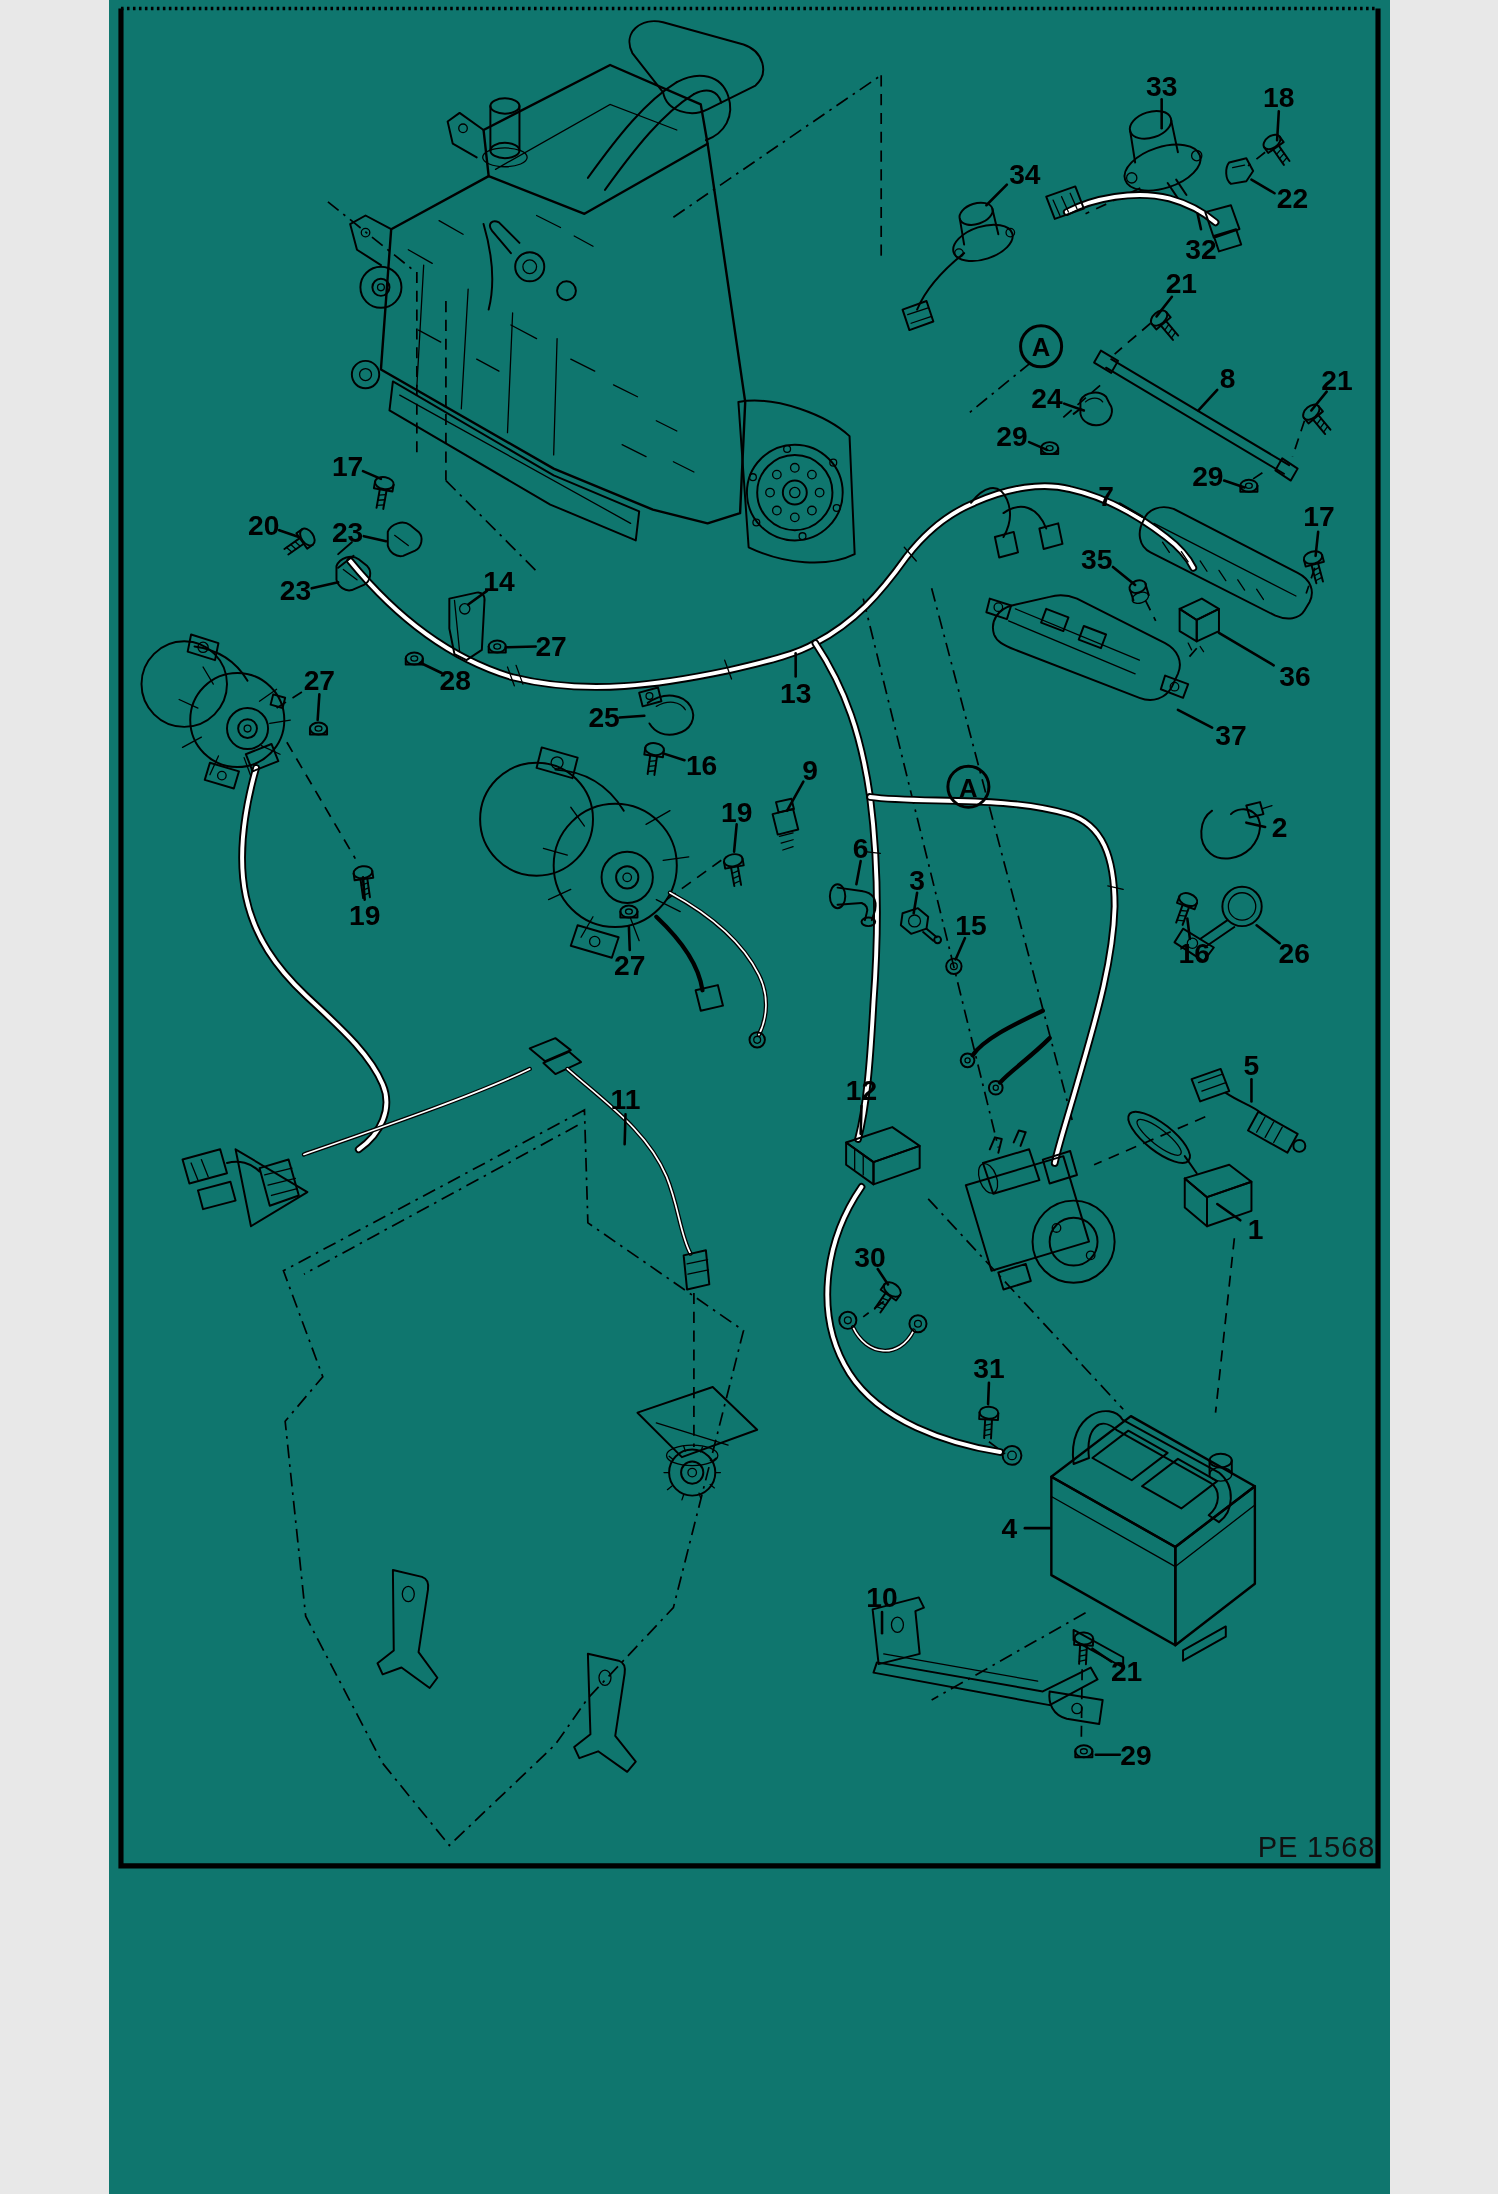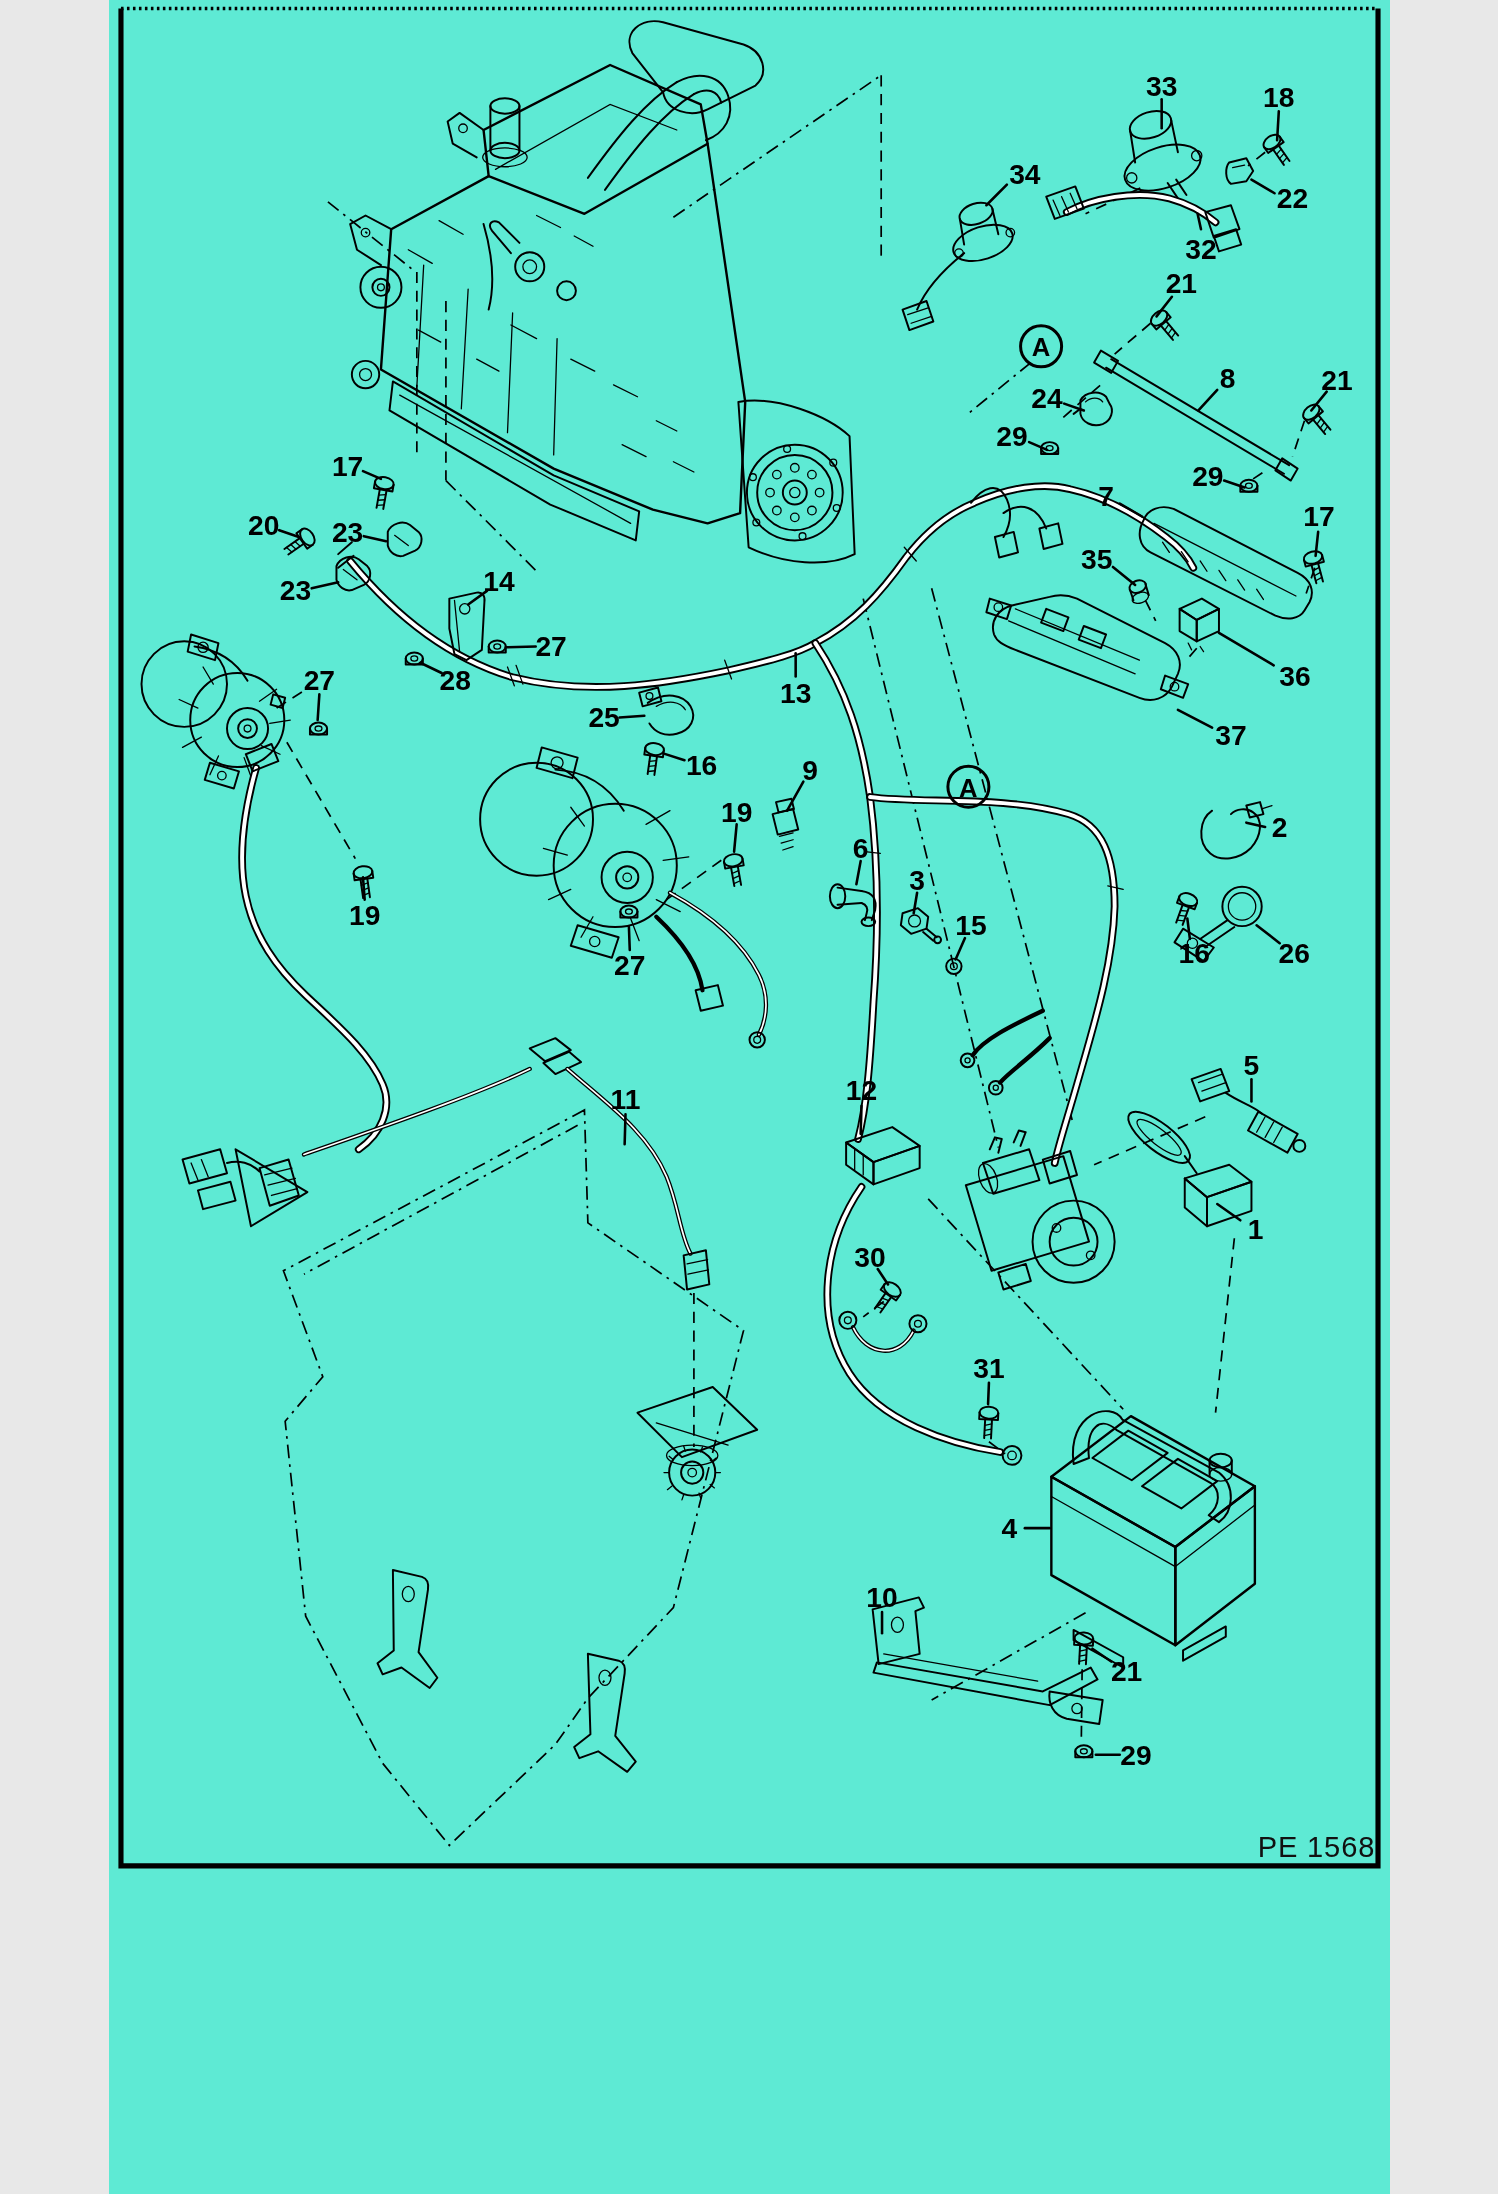--- a/index.html
+++ b/index.html
@@ -1,16 +1,16 @@
 <!DOCTYPE html>
 <html><head>
 <meta charset="utf-8">
 <style>
   html,body{margin:0;padding:0;background:#e8e8e8;}
-  .page{position:relative;width:1281px;height:2194px;background:#5eead4;margin:0 auto;
+  .page{position:relative;width:1281px;height:2194px;background:#0f766e;margin:0 auto;
         font-family:"Liberation Sans", sans-serif;}
   svg{position:absolute;inset:0;}
   .ln{stroke:#000;fill:none;stroke-width:2.3;stroke-linecap:round;stroke-linejoin:round;}
   .ln2{stroke:#000;fill:none;stroke-width:2.8;stroke-linecap:round;stroke-linejoin:round;}
   .thin{stroke:#000;fill:none;stroke-width:1.5;stroke-linecap:round;}
   .dashdot{stroke:#000;fill:none;stroke-width:2;stroke-dasharray:16 7 3 7;}
   .dash{stroke:#000;fill:none;stroke-width:2;stroke-dasharray:13 9;}
   .tube-o{stroke:#000;fill:none;stroke-width:9;stroke-linecap:round;}
   .tube-i{stroke:#fff;fill:none;stroke-width:4.6;stroke-linecap:round;}
   .wire-o{stroke:#000;fill:none;stroke-width:5;stroke-linecap:round;}

